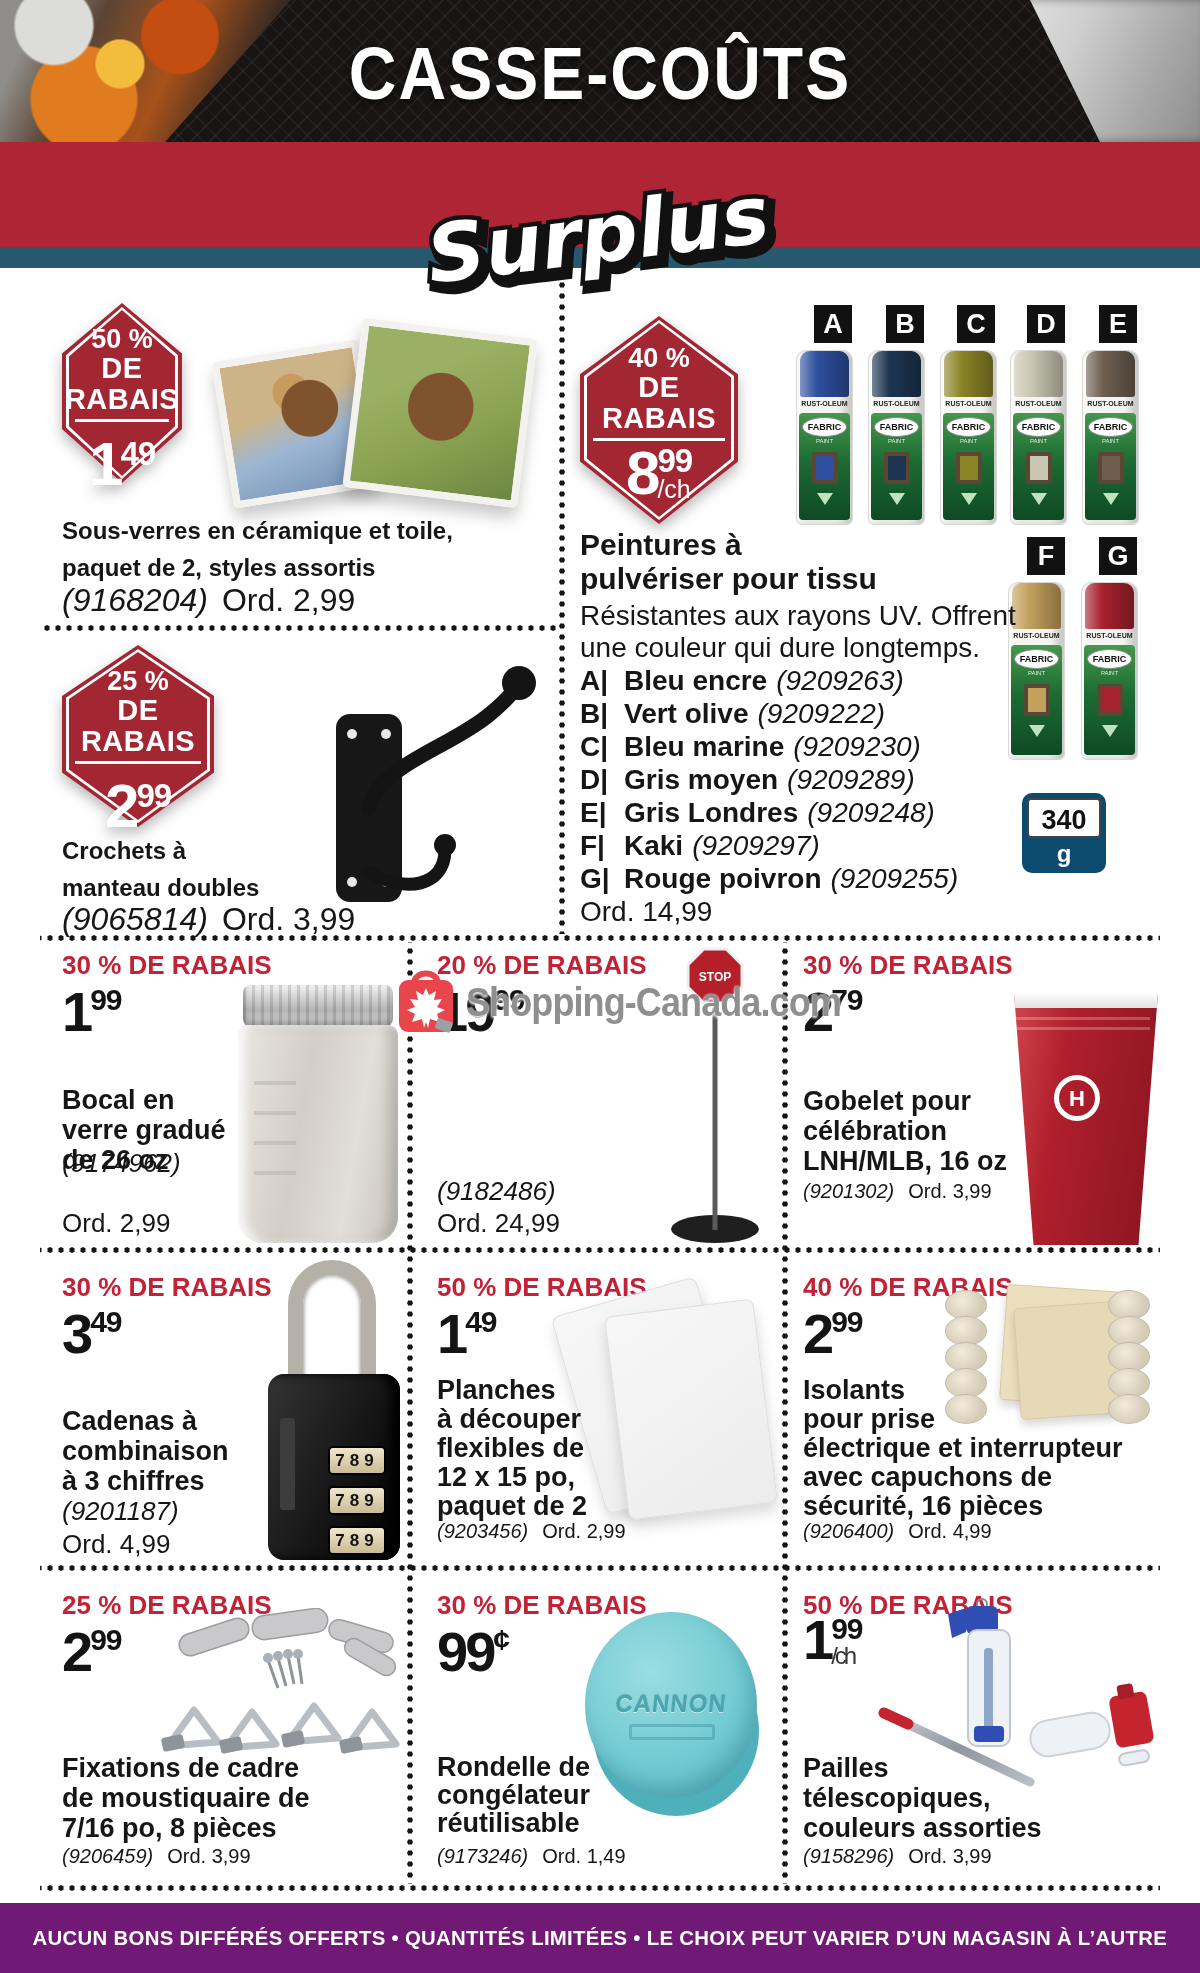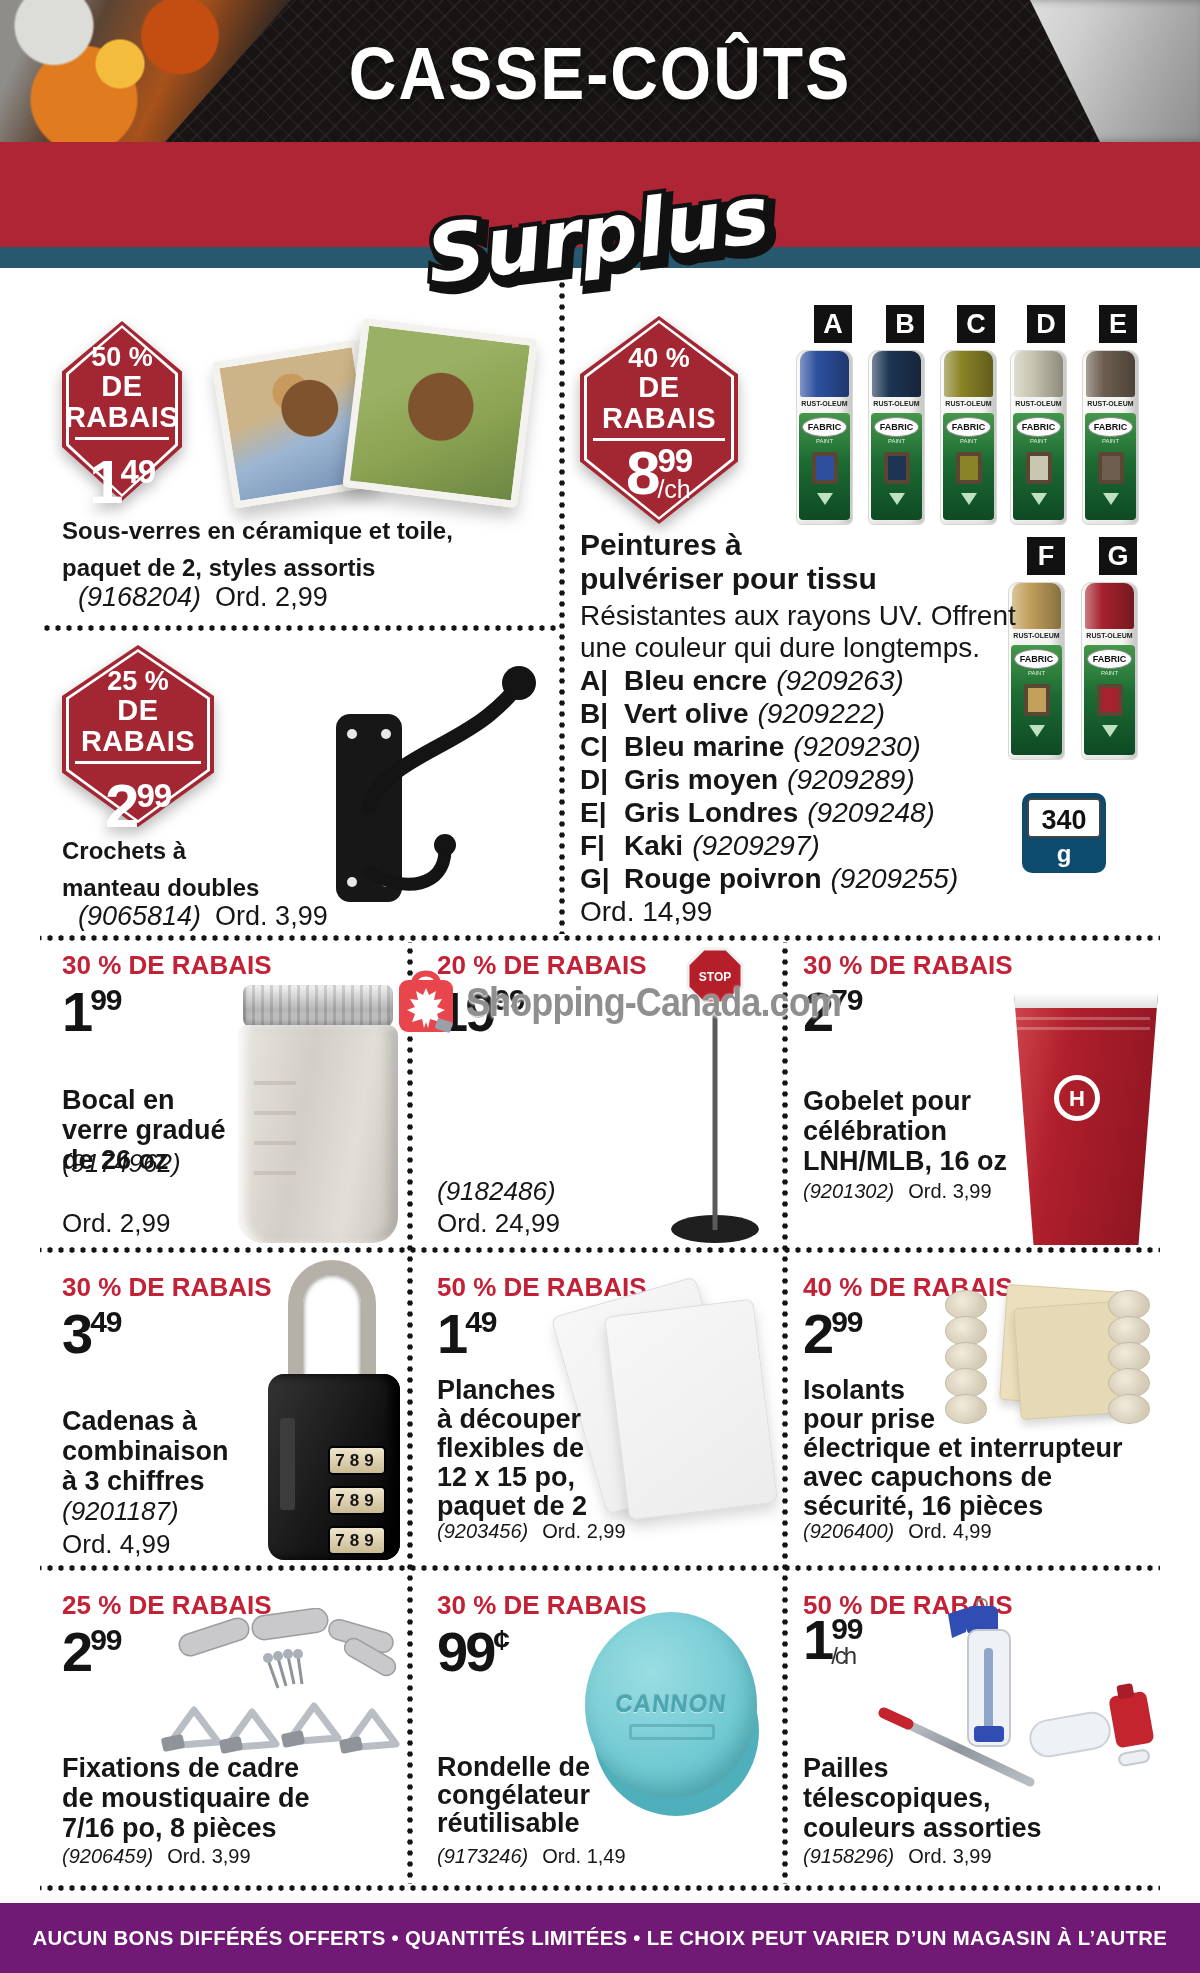--- a/index.html
+++ b/index.html
@@ -49,21 +49,21 @@
   .b-rab{font-size:29px;font-weight:bold;line-height:31px;letter-spacing:.5px;}
   .b-line{height:3px;background:#fff;margin:4px 13px 0;}
   .b-price{margin-top:1px;font-size:62px;font-weight:bold;letter-spacing:-3px;line-height:62px;}
   .bp-sup{font-size:33px;vertical-align:20px;letter-spacing:-1px;}
   .bp-col{display:inline-flex;flex-direction:column;vertical-align:top;margin-top:4px;line-height:29px;text-align:left;}
   .bp-col .bp-sup2{font-size:33px;font-weight:bold;letter-spacing:-1px;}
   .bp-col .bp-unit{font-size:25px;font-weight:normal;letter-spacing:0;}
 
   
   .p-name{position:absolute;font-size:24px;font-weight:bold;line-height:37px;white-space:pre-line;}
-  .p-skuline{position:absolute;font-size:27px;margin-left:16px;}
+  .p-skuline{position:absolute;font-size:32px;}
   .sku-i{font-style:italic;}
   .ord-n{margin-left:14px;}
   .g-disc{position:absolute;font-size:26px;font-weight:bold;color:var(--accent,#c32136);}
   .g-price{position:absolute;font-size:56px;font-weight:bold;letter-spacing:-3px;line-height:56px;color:#141414;}
   .g-sup{font-size:30px;vertical-align:21px;letter-spacing:-1px;}
   .g-col{display:inline-flex;flex-direction:column;vertical-align:top;line-height:27px;margin-top:3px;text-align:left;}
   .g-col .g-sup2{font-size:30px;font-weight:bold;letter-spacing:-1px;}
   .g-col .g-unit{font-size:24px;font-weight:normal;color:#333;}
   .g-name{position:absolute;font-size:27px;font-weight:bold;line-height:30px;white-space:pre-line;}
   .lh29{line-height:29px;}
@@ -204,21 +204,21 @@
 
   <div class="dot-h" style="left:40px;top:624px;width:520px;"></div>
   <div class="dot-h" style="left:40px;top:934px;width:1120px;"></div>
   <div class="dot-h" style="left:40px;top:1246px;width:1120px;"></div>
   <div class="dot-h" style="left:40px;top:1564px;width:1120px;"></div>
   <div class="dot-h" style="left:40px;top:1884px;width:1120px;"></div>
   <div class="dot-v" style="left:558px;top:274px;height:660px;"></div>
   <div class="dot-v" style="left:406px;top:942px;height:942px;"></div>
   <div class="dot-v" style="left:781px;top:942px;height:942px;"></div>
 
-  <div class="badge" style="left:62px;top:321px;width:120px;height:180px;">
+  <div class="badge" style="left:62px;top:303px;width:120px;height:180px;">
     <div class="hx hx1"></div>
       <div class="hx hx2"></div>
       <div class="hx hx3"></div>
     <div class="badge-in">
       <div class="b-pct">50 %</div>
       <div class="b-rab">DE RABAIS</div>
       <div class="b-line"></div>
       <div class="b-price"><span>1</span><span class="bp-sup">49</span></div>
     </div>
   </div>

